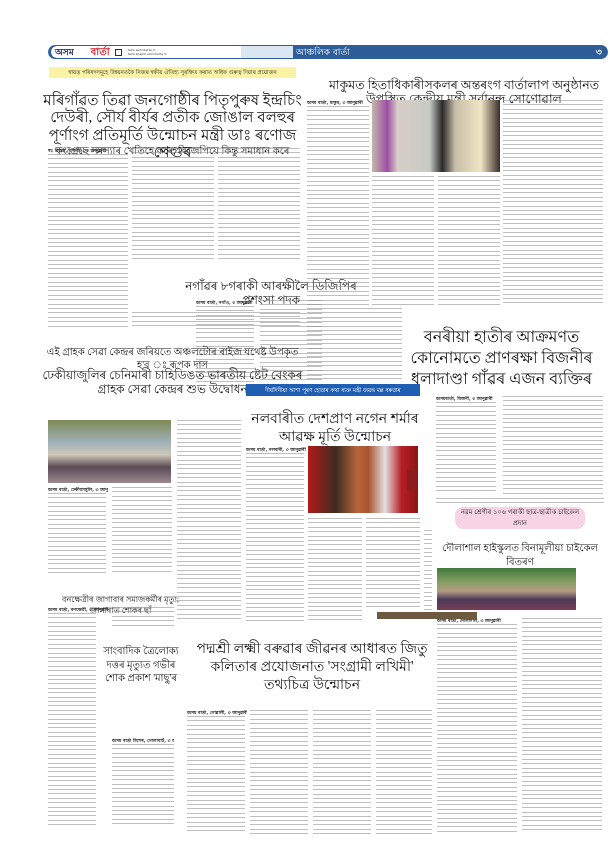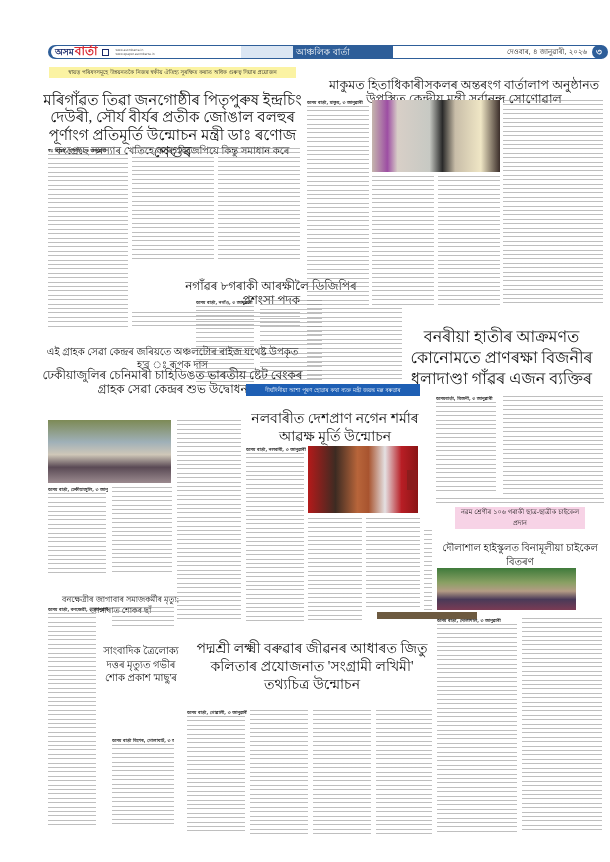--- a/index.html
+++ b/index.html
@@ -3,41 +3,41 @@
 <meta charset="utf-8">
 <style>
   * { margin:0; padding:0; box-sizing:border-box; }
   html, body { width:610px; height:862px; background:#ffffff; overflow:hidden; }
   body { font-family:"DejaVu Serif", serif; color:#111; position:relative; }
   .abs { position:absolute; }
   
   .masthead { left:48px; top:45px; width:560px; height:14px; border-radius:7px; background:#2e5e99; overflow:hidden; }
   .mast-left { position:absolute; left:3px; top:1px; width:190px; height:12px; background:#fff; border-radius:6px 0 0 6px; display:flex; align-items:center; padding-left:4px; }
   .logo-a { font-family:"DejaVu Sans", sans-serif; font-weight:bold; font-size:9px; color:#1a2a6b; }
-  .logo-b { font-family:Liberation Sans, sans-serif; font-weight:bold; font-size:12px; color:#d8262f; margin-left:1px; }
+  .logo-b { font-family:Liberation Sans, sans-serif; font-weight:bold; font-size:10px; color:#d8262f; margin-left:17px; }
   .mast-contact { font-size:3px; color:#555; margin-left:6px; line-height:4px; font-family:"DejaVu Sans", sans-serif; }
   .mast-pale { position:absolute; left:193px; top:1px; width:52px; height:12px; background:#dbe6f3; }
   .mast-section { position:absolute; left:248px; top:0; height:22px; color:#fff; font-size:9px; line-height:14px; font-family:"DejaVu Sans", sans-serif; }
   .mast-right { position:absolute; left:345px; top:1px; width:212px; height:12px; background:#fff; border-radius:0 6px 6px 0; text-align:right; padding-right:18px; font-size:7px; line-height:12px; font-family:"DejaVu Sans", sans-serif; }
   .page-num { position:absolute; right:2px; top:0; width:14px; height:14px; border-radius:50%; background:#2e5e99; color:#fff; font-size:9px; line-height:14px; text-align:center; font-weight:bold; font-family:"DejaVu Sans", sans-serif; }
   
   .kicker-yellow { left:49px; top:67px; width:247px; height:11px; background:#fbf3a3; font-size:5.5px; line-height:11px; text-align:center; color:#222; font-family:"DejaVu Sans", sans-serif; white-space:nowrap; overflow:hidden; }
   .headline { font-family:Liberation Serif, serif; text-align:center; color:#111; line-height:1.15;margin-top:12px; }
   .h-lead { left:40px; top:80px; width:265px; font-size:15px; }
   .h-sub { left:40px; top:133px; width:265px; font-size:10px; }
   .h-right { left:318px; top:66px; width:292px; font-size:12.5px; }
   .h-nagor { left:181px; top:268px; width:180px; font-size:12px; }
   .h-grahak-kicker { left:40px; top:333px; width:265px; font-size:10px; line-height:1.3; }
   .h-grahak { left:40px; top:356px; width:265px; font-size:12px; line-height:1.2; }
   .h-hati { left:399px; top:315px; width:205px; font-size:16px; line-height:1.3; }
   .blue-kicker { left:246px; top:384px; width:174px; height:12px; background:#1e5fb4; color:#fff; font-size:5.5px; line-height:12px; text-align:center; white-space:nowrap; overflow:hidden; font-family:"DejaVu Sans", sans-serif; }
   .h-nalbari { left:246px; top:398px; width:178px; font-size:14px; line-height:1.25; }
   .h-bon { left:48px; top:583px; width:145px; font-size:8px; line-height:1.35; }
   .h-sangbadik { left:100px; top:632px; width:82px; font-size:10px; line-height:1.35; }
-  .pink-box { left:455px; top:507px; width:130px; height:22px; background:#f7d3e6; font-size:6.5px; line-height:11px; text-align:center; font-family:"DejaVu Sans", sans-serif; }
+  .pink-box { left:455px; top:507px; width:130px; height:22px; background:#f7d3e6; font-size:6.5px; line-height:11px; text-align:center; font-family:"DejaVu Sans", sans-serif;border-radius:8px; }
   .h-doula { left:430px; top:529px; width:180px; font-size:10px; line-height:1.35; }
   .h-padma { left:187px; top:628px; width:250px; font-size:14px; line-height:1.3; }
   
   .col { background-image:repeating-linear-gradient(to bottom, #8a8a8a 0px, #8a8a8a 1px, transparent 1px, transparent 4.4px); opacity:.55; }
   .dateline { font-size:4.5px; font-weight:bold; line-height:5px; color:#222; font-family:"DejaVu Sans", sans-serif; white-space:nowrap; overflow:hidden; }
   
   .photo { background:#6b5a4a; overflow:hidden; }
   .ph1 { left:372px; top:100px; width:128px; height:72px; background:linear-gradient(90deg,#c5b6ad 0%,#9d4ea3 12%,#d8cfc7 20%,#c7c9c3 45%,#2a2a2a 55%,#c8bda8 65%,#efe6c5 85%,#3b2e2a 100%); }
   .ph2 { left:48px; top:420px; width:123px; height:63px; background:linear-gradient(180deg,#7d8a55 0%,#9fb0b8 35%,#cfc7b8 55%,#5a4a55 75%,#9b8a8f 100%); }
   .ph3 { left:308px; top:446px; width:110px; height:67px; background:linear-gradient(90deg,#b41a1a 0%,#3d2b22 25%,#b8653a 45%,#a8542f 55%,#e4e0e2 70%,#b81e25 85%,#8a1515 100%); }
@@ -53,21 +53,20 @@
     <span class="logo-a">অসম</span>
     <span class="logo-b">বাৰ্তা</span>
     <span style="display:inline-block;width:7px;height:7px;border:1px solid #1a2a6b;margin-left:5px;"></span>
     <span class="mast-contact">
       <span>www.asombarta.in</span><br>
       <span>www.epaper.asombarta.in</span>
     </span>
   </div>
   <div class="mast-pale"></div>
   <div class="mast-section">আঞ্চলিক বাৰ্তা</div>
-  <div class="mast-right">দেওবাৰ, ৪ জানুৱাৰী, ২০২৬</div>
   <div class="page-num">৩</div>
 </div>
 
 <div class="abs kicker-yellow">স্বায়ত্ত পৰিষদসমূহে উন্নয়নতকৈ নিজৰ স্বকীয় ঐতিহ্য সুৰক্ষিত কৰাত অধিক গুৰুত্ব দিয়াৰ প্ৰয়োজন</div>
 <div class="abs headline h-lead">মৰিগাঁৱত তিৱা জনগোষ্ঠীৰ পিতৃপুৰুষ ইন্দ্ৰচিং দেউৰী, সৌৰ্য বীৰ্যৰ প্ৰতীক জোঙাল বলহুৰ পূৰ্ণাংগ প্ৰতিমূৰ্তি উন্মোচন মন্ত্ৰী ডাঃ ৰণোজ পেগুৰ</div>
 <div class="abs headline h-sub">কংগ্ৰেছে সমস্যাৰ খেতিহে কৰে, বিজেপিয়ে কিন্তু সমাধান কৰে</div>
 <div class="abs dateline" style="left:48px;top:148px;width:60px;">স্বঃ বিশেষ, মৰিগাঁও, ৩ জানুৱাৰী</div>
 <div class="abs col" style="left:48px;top:154px;width:80px;height:175px;"></div>
 <div class="abs col" style="left:132px;top:148px;width:82px;height:114px;"></div>
 <div class="abs col" style="left:218px;top:148px;width:82px;height:114px;"></div>

